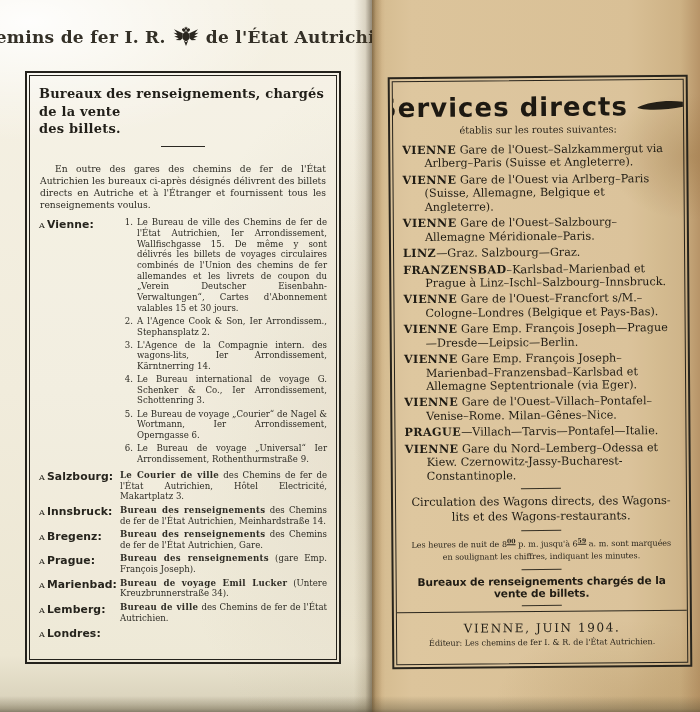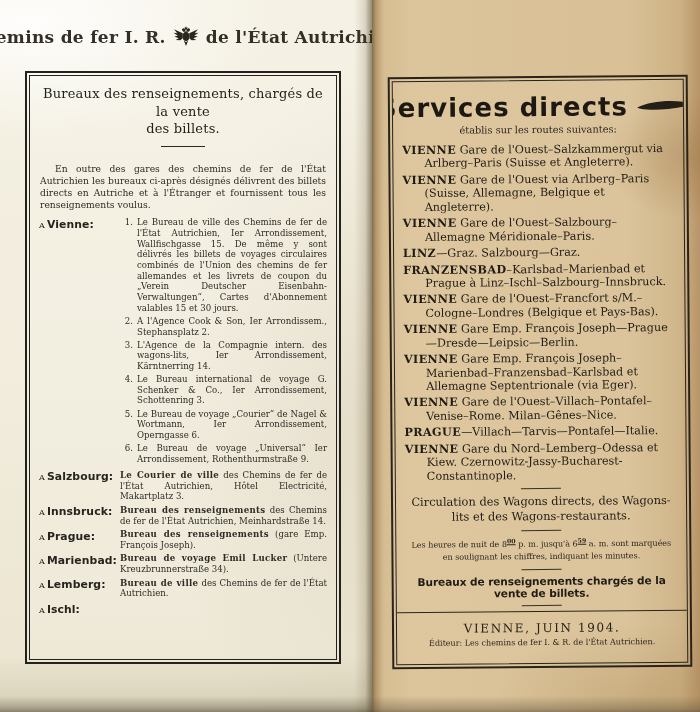--- a/index.html
+++ b/index.html
@@ -44,21 +44,21 @@
   
   .lbox{
     position:absolute;left:25px;top:71px;width:312px;height:589px;
     border:2.5px solid #24221c;background:rgba(255,255,255,.12);
   }
   .lbox-inner{
     position:absolute;inset:2px;border:1px solid #24221c;
     padding:9px 9px 6px 9px;overflow:hidden;color:#2a2822;
   }
   .lbox-title{
-    text-align:center;font-weight:400;font-size:13px;line-height:1.35;
+    font-weight:700;font-size:13px;line-height:1.35;
     letter-spacing:.2px;color:#211f19;
   }
   .divider{width:44px;border:none;border-top:1.3px solid #2a2822;margin:8px auto 7px;}
   .intro{
     font-size:9.2px;line-height:1.3;text-align:justify;text-indent:15px;
     margin:16px 1px 7px 1px;color:#2e2c25;
   }
   .entry{display:flex;margin-bottom:3px;}
   .entry-label{
     width:81px;flex:none;font-family:"DejaVu Sans", sans-serif;
@@ -175,33 +175,37 @@
 
       <div class="entry">
         <div class="entry-label"><span class="pfx">A</span><span>Salzbourg:</span></div>
         <div class="entry-body"><span class="b">Le Courier de ville</span><span> des Chemins de fer de l'État Autrichien, Hôtel Electricité, Makartplatz 3.</span></div>
       </div>
       <div class="entry">
         <div class="entry-label"><span class="pfx">A</span><span>Innsbruck:</span></div>
         <div class="entry-body"><span class="b">Bureau des renseignements</span><span> des Chemins de fer de l'État Autrichien, Meinhardstraße 14.</span></div>
       </div>
       <div class="entry">
+        <div class="entry-label"><span class="pfx">A</span><span>Bregenz:</span></div>
+        <div class="entry-body"><span class="b">Bureau des renseignements</span><span> des Chemins de fer de l'État Autrichien, Gare.</span></div>
+      </div>
+      <div class="entry">
         <div class="entry-label"><span class="pfx">A</span><span>Prague:</span></div>
         <div class="entry-body"><span class="b">Bureau des renseignements</span><span> (gare Emp. François Joseph).</span></div>
       </div>
       <div class="entry">
         <div class="entry-label"><span class="pfx">A</span><span>Marienbad:</span></div>
         <div class="entry-body"><span class="b">Bureau de voyage Emil Lucker</span><span> (Untere Kreuzbrunnerstraße 34).</span></div>
       </div>
       <div class="entry">
         <div class="entry-label"><span class="pfx">A</span><span>Lemberg:</span></div>
         <div class="entry-body"><span class="b">Bureau de ville</span><span> des Chemins de fer de l'État Autrichien.</span></div>
       </div>
       <div class="entry">
-        <div class="entry-label"><span class="pfx">A</span><span>Ischl:</span></div>
+        <div class="entry-label"><span class="pfx">A</span><span>Londres:</span></div>
       </div>
 
     </div>
   </div>
 </div>
 
 <div class="page-right">
   
 </div>
 

